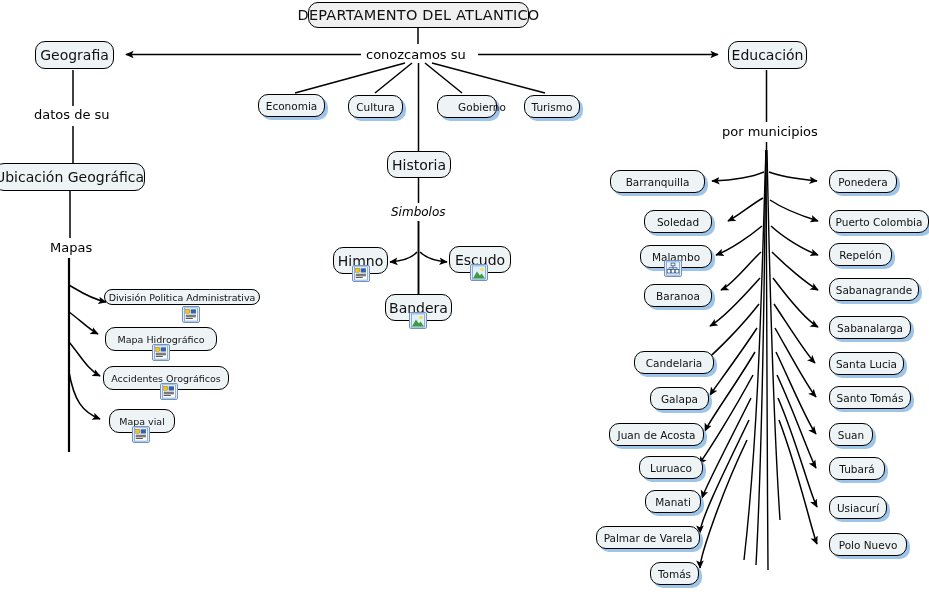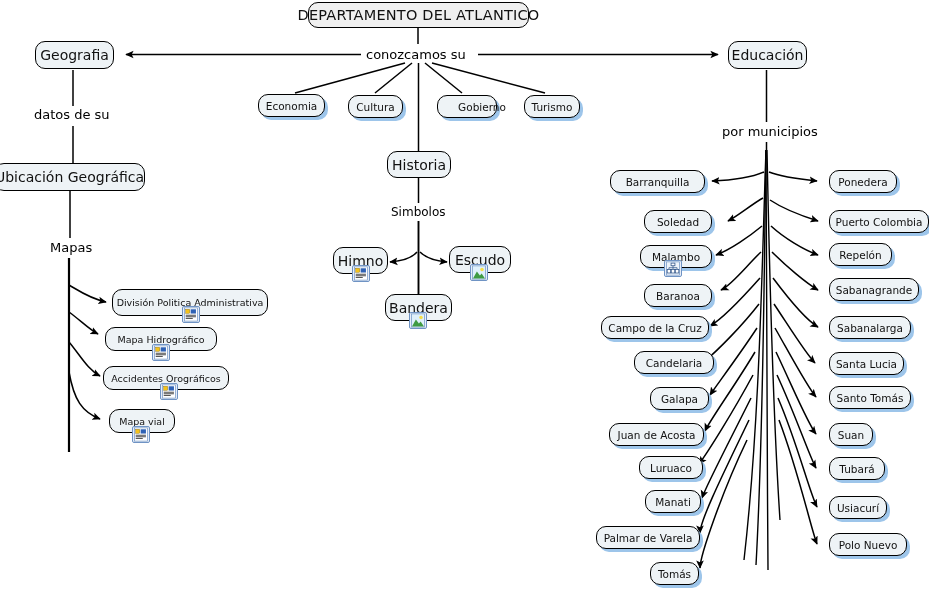--- a/index.html
+++ b/index.html
@@ -143,21 +143,21 @@
 
   <div class="label lab-lg" style="left:366px;top:47px;">
     <span>conozcamos su</span>
   </div>
   <div class="label lab-lg" style="left:34px;top:107px;">
     <span>datos de su</span>
   </div>
   <div class="label lab-lg" style="left:50px;top:240px;">
     <span>Mapas</span>
   </div>
-  <div class="label lab-md" style="left:391px;top:205px;">
+  <div class="label lab-md" style="left:391px;top:205px;font-style:italic;">
     <span>Simbolos</span>
   </div>
   <div class="label lab-lg" style="left:722px;top:124px;">
     <span>por municipios</span>
   </div>
 
   <div class="node t-big" style="left:35px;top:41px;width:79px;height:28px;">
     <span>Geografia</span>
   </div>
 
@@ -179,21 +179,21 @@
   <div class="node shadow t-sm" style="left:348px;top:95px;width:55px;height:23px;">
     <span>Cultura</span>
   </div>
   <div class="node shadow t-sm" style="left:437px;top:95px;width:60px;height:23px;padding-left:39px;">
     <span>Gobierno</span>
   </div>
   <div class="node shadow t-sm" style="left:524px;top:95px;width:56px;height:23px;">
     <span>Turismo</span>
   </div>
 
-  <div class="node t-xs" style="left:112px;top:289px;width:156px;height:27px;align-items:center;">
+  <div class="node t-xs" style="left:104px;top:289px;width:156px;height:16px;align-items:center;">
     <span>División Politica  Administrativa</span>
   </div>
   <span class="ico" style="left:182px;top:306px;">
     <svg viewBox="0 0 18 17">
         <rect x="1.5" y="1" width="15" height="15" fill="#fff" stroke="#6f93c4" stroke-width=".8"></rect>
         <rect x="3" y="2.6" width="4.5" height="4.5" fill="#f4c21a" stroke="#8a7010" stroke-width=".5"></rect>
         <rect x="8.6" y="2.6" width="6" height="4.8" fill="#2f62b5"></rect>
         <rect x="3" y="8.8" width="11.6" height="1" fill="#333"></rect>
         <rect x="3" y="10.6" width="11.6" height="1" fill="#333"></rect>
         <rect x="3" y="12.4" width="8" height="1" fill="#333"></rect>
@@ -293,23 +293,20 @@
         <rect x="6.8" y="2.4" width="4.4" height="3" fill="#fff" stroke="#244a82" stroke-width=".8"></rect>
         <path d="M9,5.4 L9,7.6 M4.4,7.6 L13.6,7.6 M4.4,7.6 L4.4,9.6 M9,7.6 L9,9.6 M13.6,7.6 L13.6,9.6" stroke="#244a82" stroke-width=".8" fill="none"></path>
         <rect x="2.4" y="9.6" width="4" height="4" fill="#fff" stroke="#244a82" stroke-width=".8"></rect>
         <rect x="7" y="9.6" width="4" height="4" fill="#fff" stroke="#244a82" stroke-width=".8"></rect>
         <rect x="11.6" y="9.6" width="4" height="4" fill="#fff" stroke="#244a82" stroke-width=".8"></rect>
       </svg>
   </span>
   <div class="node shadow t-sm" style="left:644px;top:284px;width:68px;height:23px;">
     <span>Baranoa</span>
   </div>
-  <div class="node shadow t-sm" style="left:601px;top:316px;width:108px;height:23px;">
-    <span>Campo de la Cruz</span>
-  </div>
   <div class="node shadow t-sm" style="left:634px;top:351px;width:80px;height:23px;">
     <span>Candelaria</span>
   </div>
   <div class="node shadow t-sm" style="left:650px;top:387px;width:59px;height:23px;">
     <span>Galapa</span>
   </div>
   <div class="node shadow t-sm" style="left:609px;top:423px;width:95px;height:23px;">
     <span>Juan de Acosta</span>
   </div>
   <div class="node shadow t-sm" style="left:639px;top:456px;width:64px;height:23px;">

